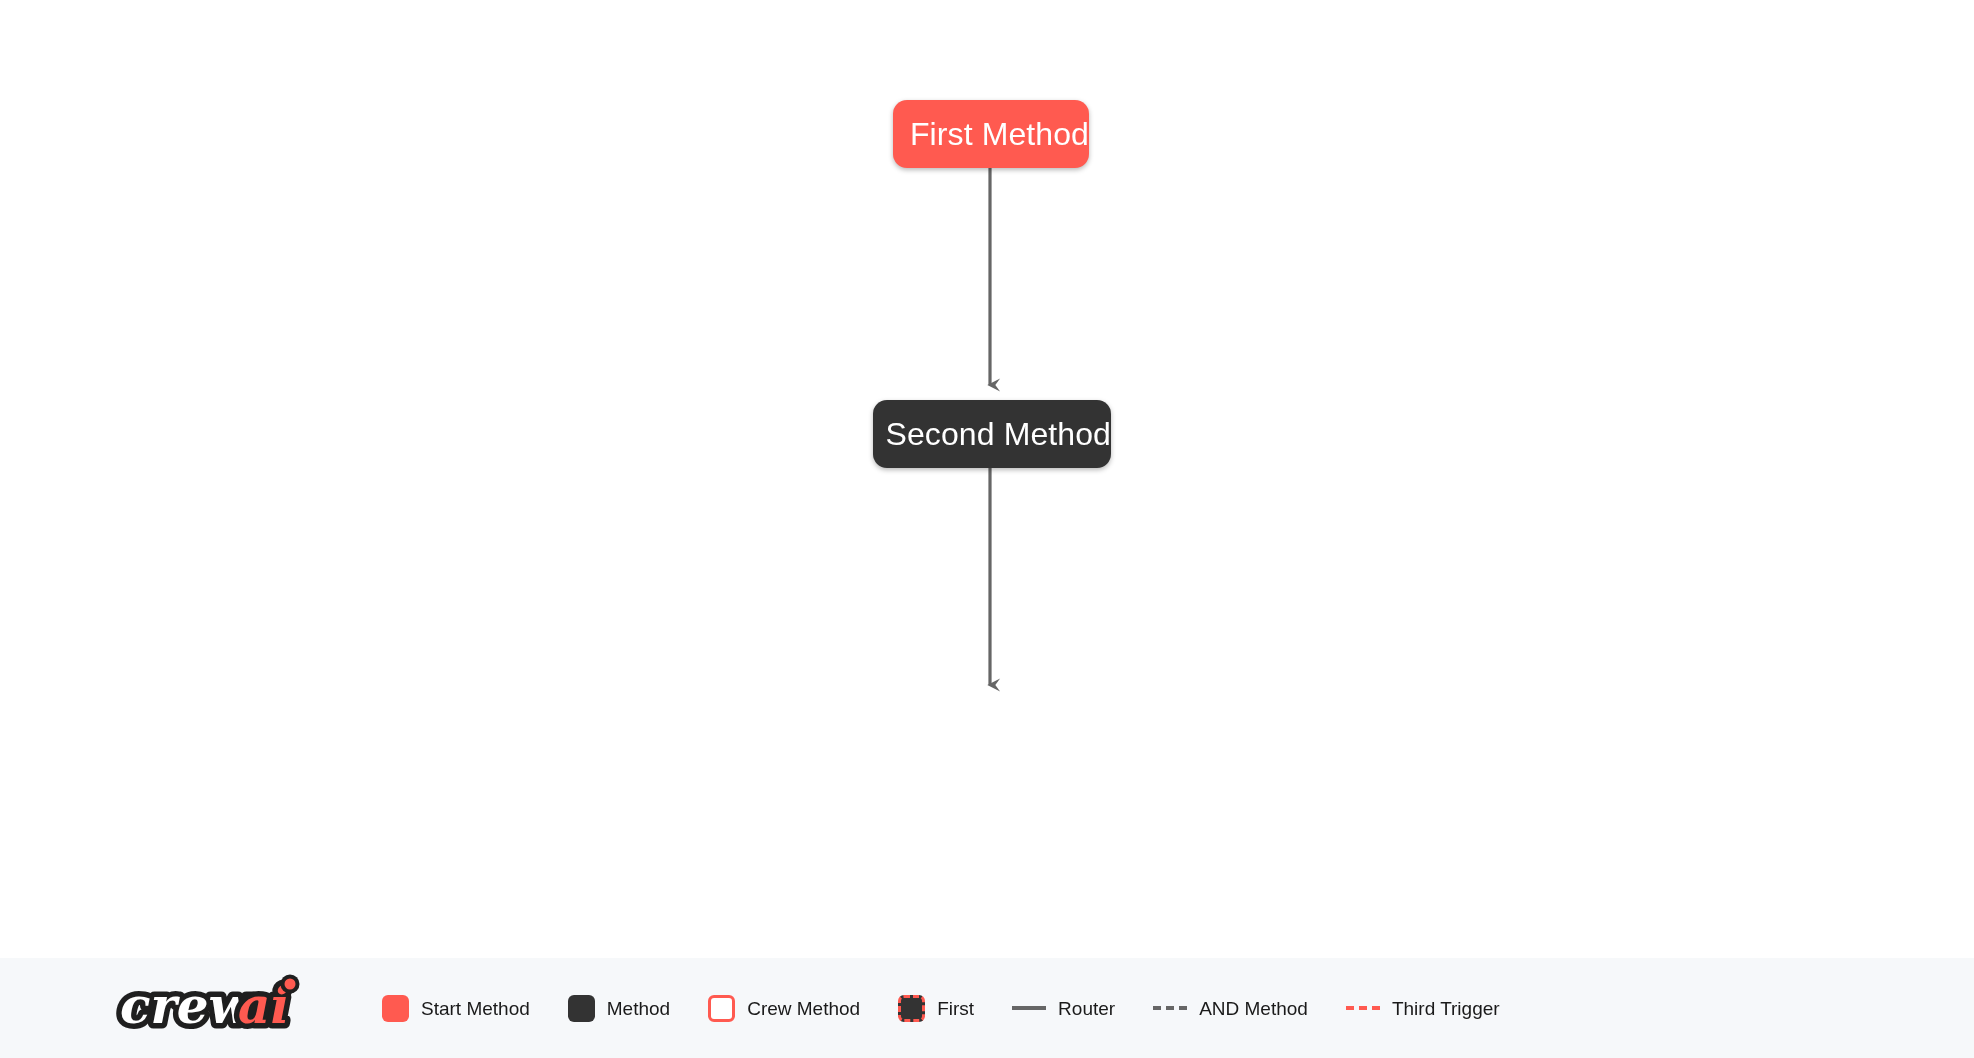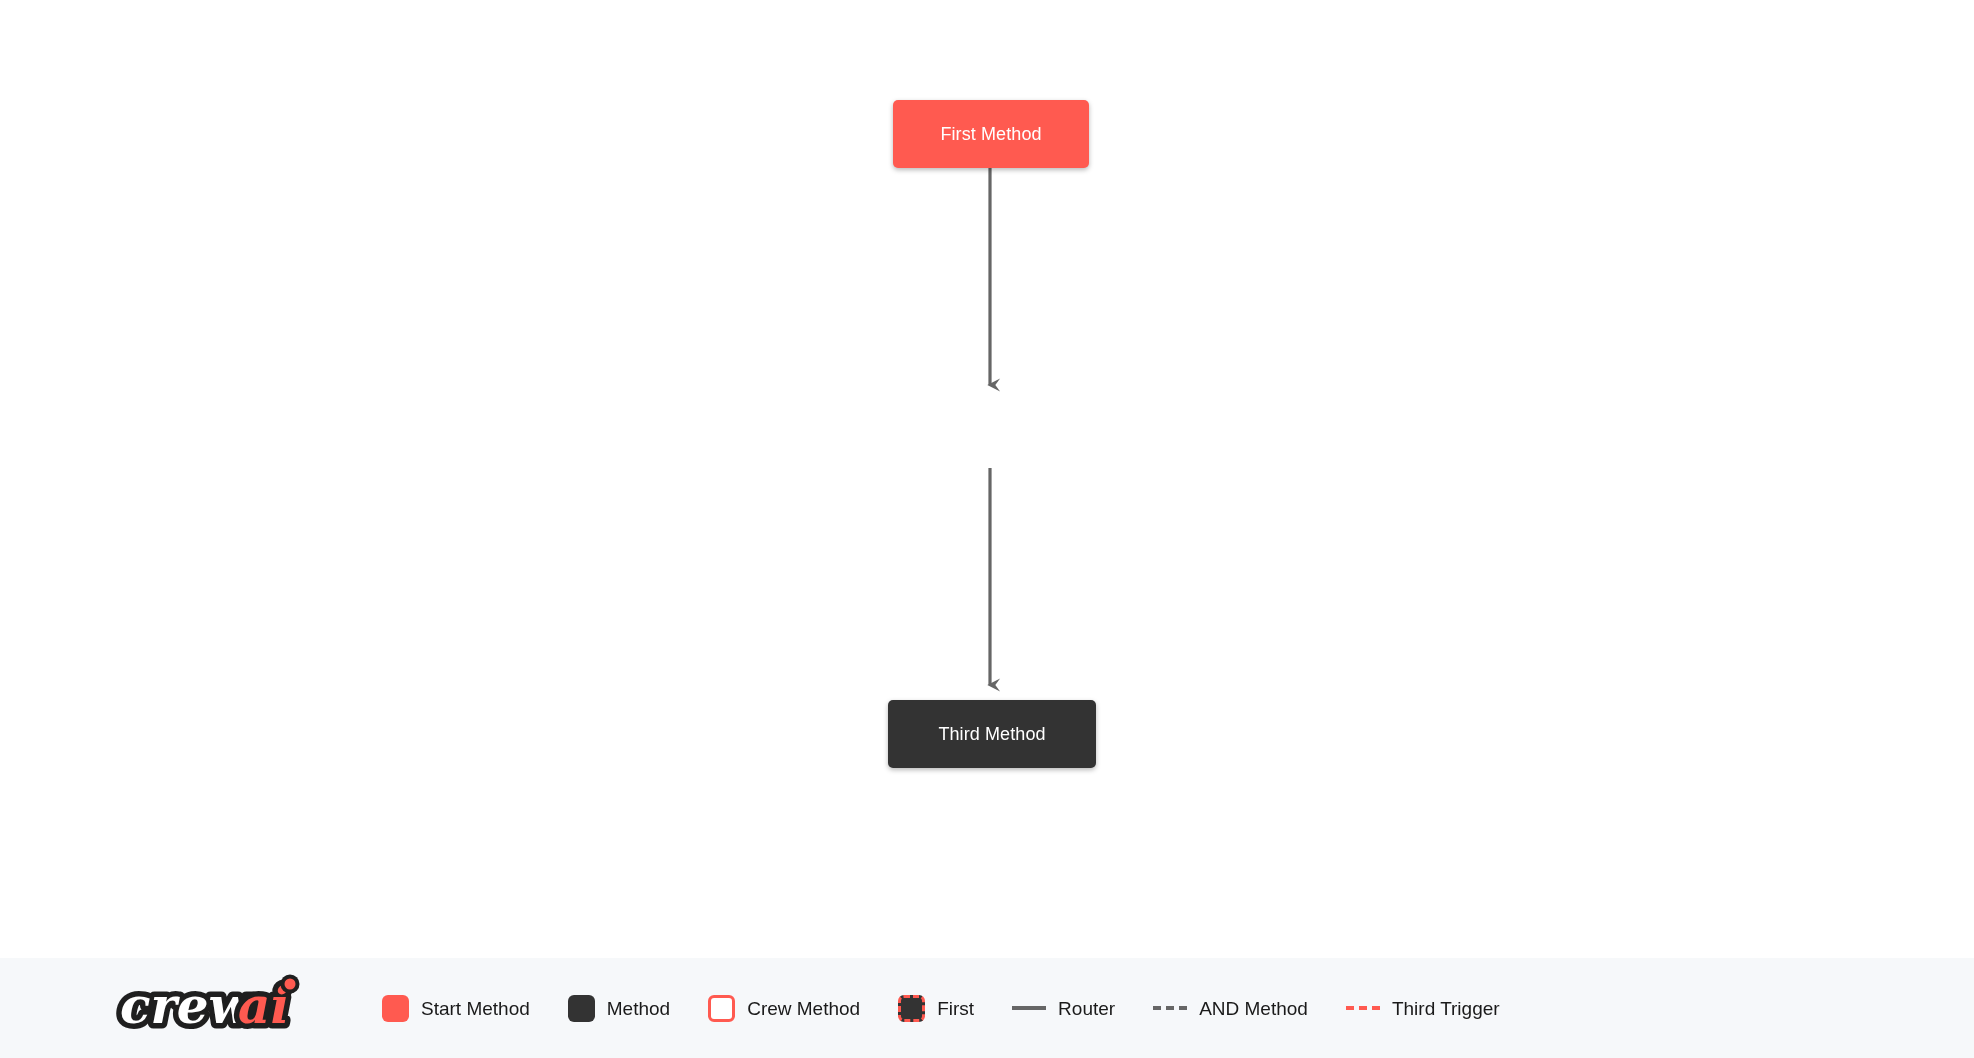--- a/index.html
+++ b/index.html
@@ -32,23 +32,23 @@
     width: 1974px;
     height: 958px;
     pointer-events: none;
   }
 
   .flow-node {
     position: absolute;
     box-sizing: border-box;
     display: flex;
     align-items: center;
-    justify-content: center;
-    border-radius: 5px;
-    font-size: 18px;
+    justify-content: flex-end;
+    border-radius: 14px;
+    font-size: 32px;
     line-height: 1;
     letter-spacing: 0.1px;
     white-space: nowrap;
     box-shadow: 0 2px 5px rgba(0,0,0,0.28);
     user-select: none;
   }
   .flow-node.start-node {
     background: #ff5a50;
     color: #ffffff;
   }
@@ -128,24 +128,24 @@
 
     <line x1="990" y1="168" x2="990" y2="385" stroke="#666666" stroke-width="3.2" marker-end="url(#arrowhead-gray)"></line>
 
     <line x1="990" y1="468" x2="990" y2="685" stroke="#666666" stroke-width="3.2" marker-end="url(#arrowhead-gray)"></line>
   </svg>
 
   <div class="flow-node start-node" style="left:893px; top:100px; width:196px; height:68px;">
     <span>First Method</span>
   </div>
 
+  <div class="flow-node method-node" style="left:873px; top:400px; width:238px; height:68px;">
+    <span>Second Method</span>
+  </div>
 
-  <div class="flow-node method-node" style="left:888px; top:700px; width:208px; height:68px;">
-    <span>Third Method</span>
-  </div>
 
 </div>
 
 <div id="legend-bar">
 
   <svg id="crewai-logo" viewBox="0 0 222 74">
     <g transform="translate(4,2)">
       <text x="0" y="50" font-family="'DejaVu Serif', serif" font-size="50" font-style="italic" font-weight="bold" fill="none" stroke="#1f1f1f" stroke-width="11" stroke-linejoin="round">crew</text>
       <text x="0" y="50" font-family="'DejaVu Serif', serif" font-size="50" font-style="italic" font-weight="bold" fill="#ffffff">crew</text>
 

